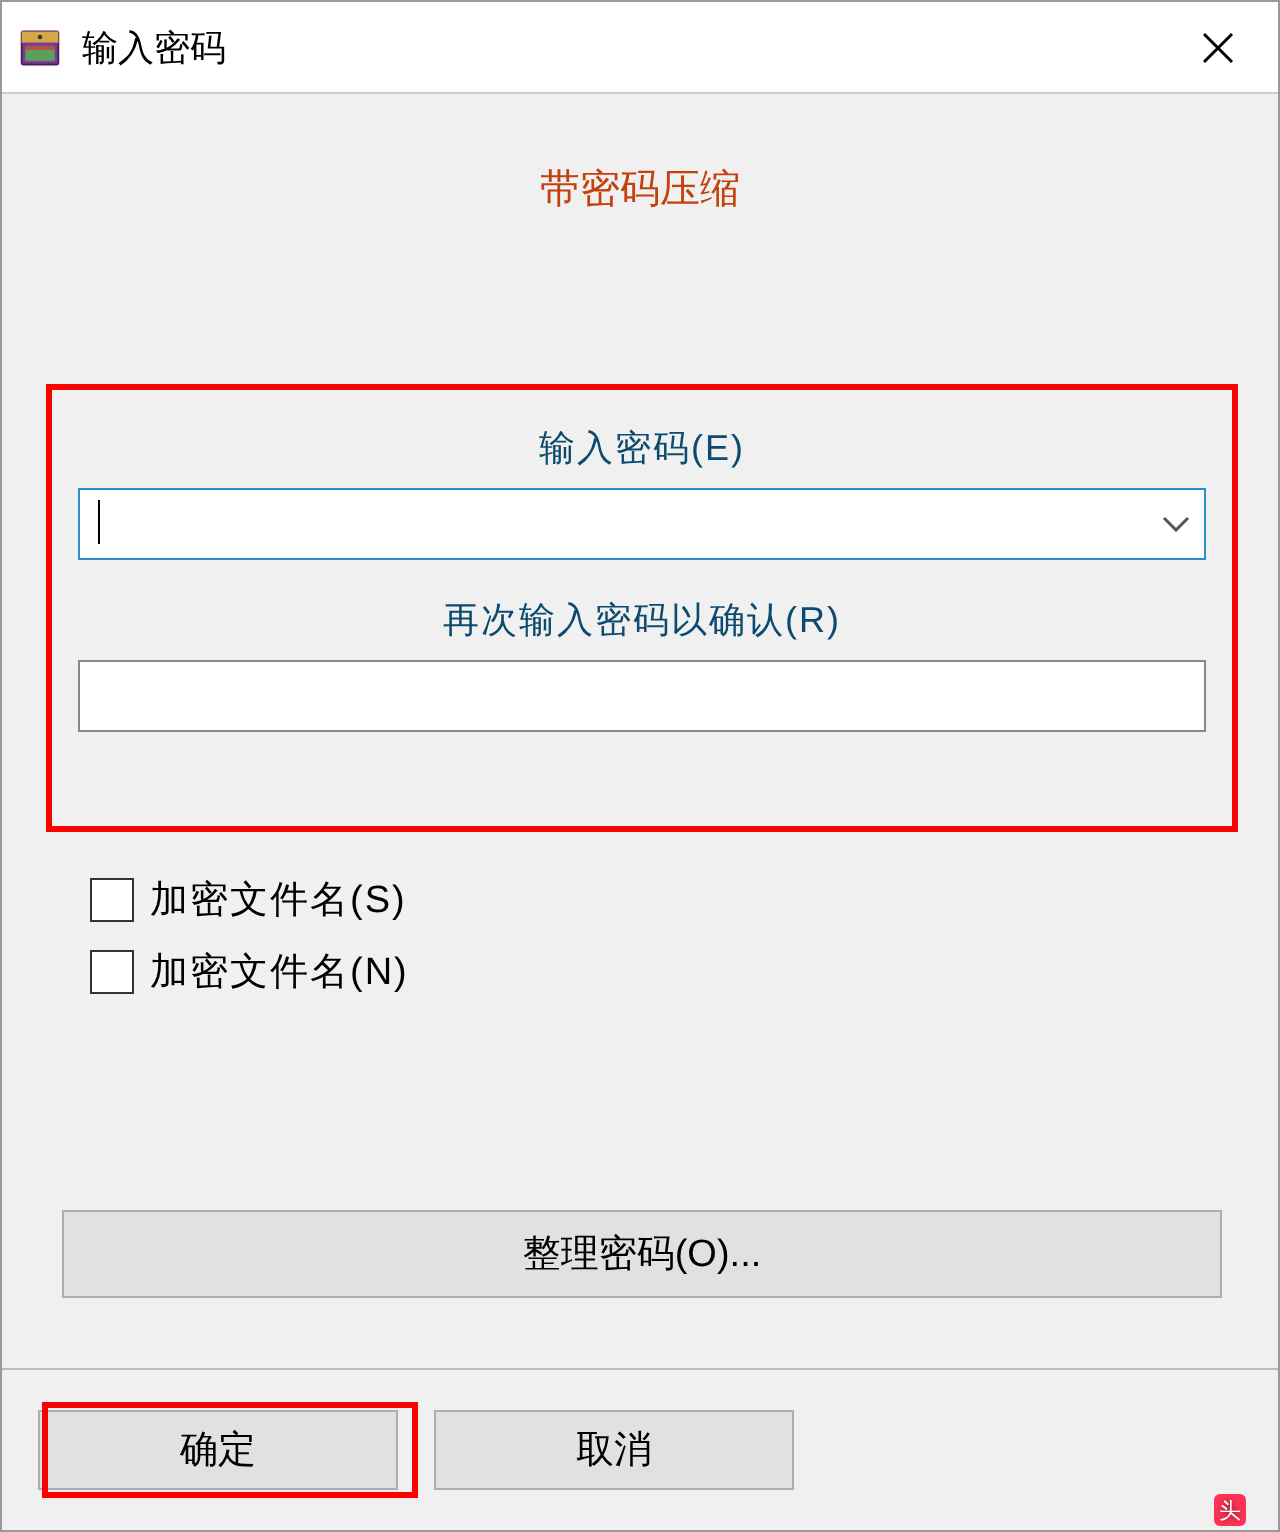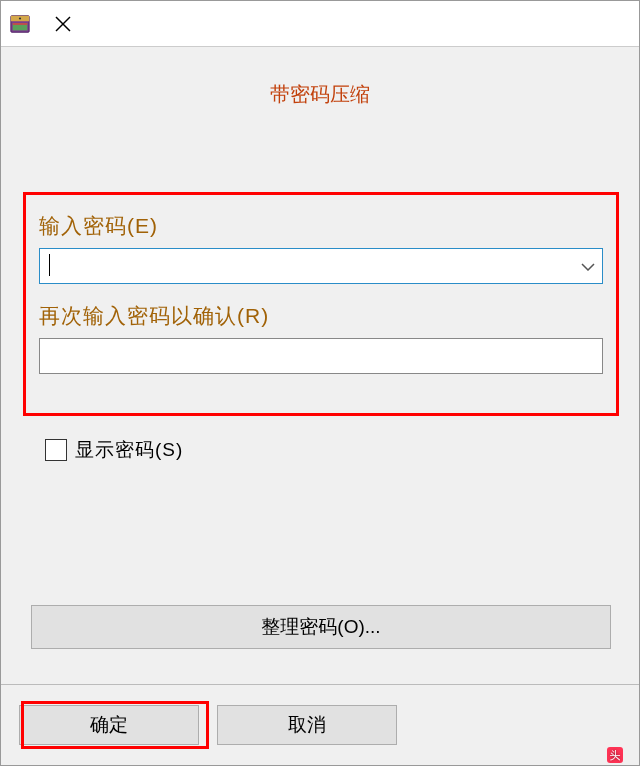--- a/index.html
+++ b/index.html
@@ -79,24 +79,25 @@
       width: 596px;
       height: 224px;
     }
     .fields {
       position: absolute;
       left: 38px;
       top: 165px;
       width: 564px;
     }
     .field-label {
-      font-size: 21px;
-      color: #a16207;
+      font-size: 18px;
+      color: #0c4a6e;
       margin-bottom: 8px;
       letter-spacing: 1px;
+      text-align: center;
     }
     .combo-wrap {
       position: relative;
       margin-bottom: 18px;
     }
     .combo {
       width: 100%;
       height: 36px;
       border: 1px solid #2a8dc8;
       background: #fff;
@@ -219,20 +220,21 @@
   <div class="titlebar">
     <span class="titlebar-icon">
       <svg viewBox="0 0 24 24">
         <rect x="2" y="3" width="20" height="18" rx="1" fill="#7a3d8f" stroke="#4a1d5f" stroke-width="1"></rect>
         <rect x="2" y="3" width="20" height="6" fill="#d4a84a"></rect>
         <rect x="4" y="11" width="16" height="8" fill="#5aa05a"></rect>
         <rect x="4" y="11" width="16" height="2" fill="#c44a4a"></rect>
         <circle cx="12" cy="6" r="1.2" fill="#333"></circle>
       </svg>
     </span>
+    <span class="titlebar-title">输入密码</span>
     <div class="close-btn">
       <svg viewBox="0 0 18 18">
         <line x1="2" y1="2" x2="16" y2="16" stroke="#000" stroke-width="1.5"></line>
         <line x1="16" y1="2" x2="2" y2="16" stroke="#000" stroke-width="1.5"></line>
       </svg>
     </div>
   </div>
 
   <div class="content">
     <div class="header-label">带密码压缩</div>
@@ -250,21 +252,25 @@
       </div>
       <div class="field-label">再次输入密码以确认(R)</div>
       <input type="text" class="text-input" value="" style="">
     </div>
 
     <div class="red-box main-inputs-red"></div>
 
     <div class="checkboxes">
       <div class="checkbox-row">
         <div class="checkbox"></div>
-        <span class="checkbox-label">显示密码(S)</span>
+        <span class="checkbox-label">加密文件名(S)</span>
+      </div>
+      <div class="checkbox-row">
+        <div class="checkbox"></div>
+        <span class="checkbox-label">加密文件名(N)</span>
       </div>
     </div>
 
     <button class="organize-btn">整理密码(O)...</button>
 
     <div class="bottom-btns">
       <button class="btn">确定</button>
       <button class="btn">取消</button>
     </div>
 

